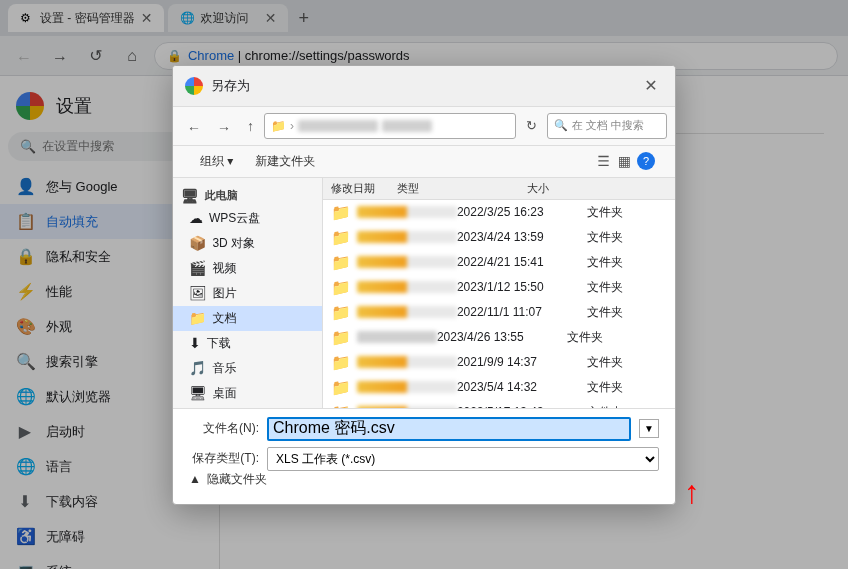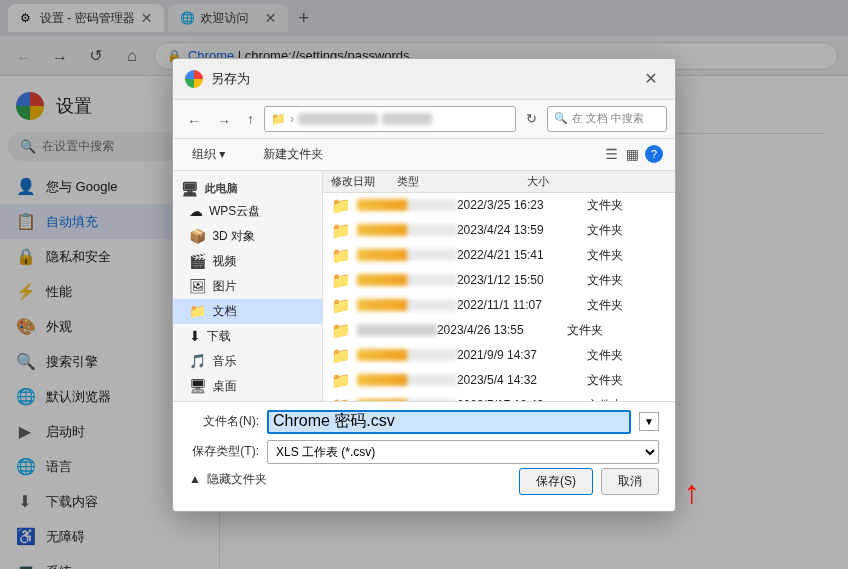--- a/index.html
+++ b/index.html
@@ -215,24 +215,24 @@
       align-items: center;
       padding: 0 6px;
       font-size: 12px;
       color: #555;
       gap: 4px;
       width: 120px;
     }
 
     .dialog-toolbar2 {
       background: #f8f8f8;
-      padding: 4px 12px;
-      display: flex;
-      align-items: center;
-      gap: 24px;
+      padding: 4px 20px;
+      display: flex;
+      align-items: center;
+      gap: 8px;
       border-bottom: 1px solid #ddd;
       font-size: 12px;
     }
     .dialog-toolbar2-btn {
       background: none; border: none; cursor: pointer;
       font-size: 12px; color: #333; padding: 2px 6px;
       border: 1px solid transparent;
       border-radius: 3px;
     }
 
@@ -683,24 +683,20 @@
         <span class="dialog-label">保存类型(T):</span>
         <select class="dialog-select">
           <option>XLS 工作表 (*.csv)</option>
         </select>
       </div>
       <div class="footer-row">
         <div class="dialog-hidden-row">
           <span>▲</span>
           <span>隐藏文件夹</span>
         </div>
-        <div class="dialog-actions">
-          <button class="dialog-btn primary">保存(S)</button>
-          <button class="dialog-btn">取消</button>
-        </div>
       </div>
     </div>
   </div>
 
   <div style="position:fixed; bottom:58px; right:148px; color:red; font-size:32px; pointer-events:none; z-index:200; transform:rotate(0deg);">
     ↑
   </div>
 </div>
 
 </body></html>

